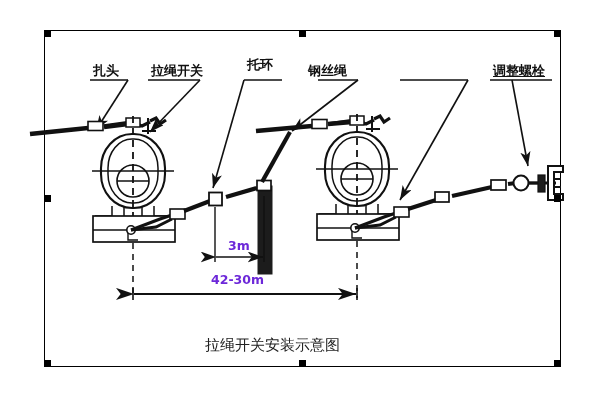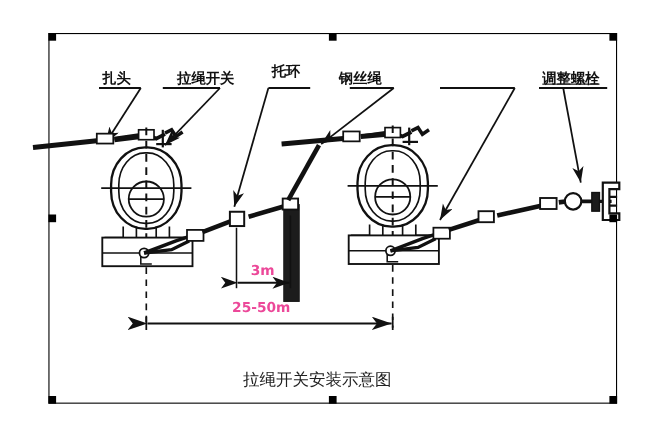--- a/index.html
+++ b/index.html
@@ -6,24 +6,24 @@
   body{width:605px;height:400px;overflow:hidden;
        font-family:"DejaVu Sans","Liberation Sans",sans-serif;}
   #stage{position:relative;width:605px;height:400px;background:#ffffff;}
   #frame{position:absolute;left:44px;top:30px;width:517px;height:337px;
          border:1.5px solid #000;box-sizing:border-box;background:#fff;}
   svg.layer{position:absolute;left:0;top:0;width:605px;height:400px;}
   .handle{position:absolute;width:7px;height:7px;background:#000;}
   .lbl{position:absolute;font-size:13px;color:#111;white-space:nowrap;
        font-family:"DejaVu Sans","Liberation Sans",sans-serif;font-weight:700;
        letter-spacing:0px;}
-  .dimtxt{position:absolute;font-size:12.5px;font-weight:700;color:#ec4899;
+  .dimtxt{position:absolute;font-size:12.5px;font-weight:700;color:#6d28d9;
           white-space:nowrap;font-family:"DejaVu Sans","Liberation Sans",sans-serif;}
   .title{position:absolute;font-size:15px;color:#222;white-space:nowrap;
-         font-family:"DejaVu Sans","Liberation Sans",sans-serif;margin-left:16px;}
+         font-family:"DejaVu Sans","Liberation Sans",sans-serif;}
 </style>
 </head>
 <body>
 
 <div id="stage">
 
   <div id="frame"></div>
 
   <svg class="layer" viewBox="0 0 605 400">
     <defs>
@@ -173,27 +173,27 @@
         <line x1="357" y1="241" x2="357" y2="298" stroke-width="1.5" stroke-dasharray="6 5"></line>
         <line x1="134" y1="294" x2="356" y2="294" stroke-width="1.8" marker-start="url(#ah2)" marker-end="url(#ah2)"></line>
         <line x1="133" y1="288" x2="133" y2="300" stroke-width="1.6"></line>
         <line x1="357" y1="288" x2="357" y2="300" stroke-width="1.6"></line>
       </g>
 
     </g>
   </svg>
 
   <div class="lbl" style="left:93px;top:62px;">扎头</div>
-  <div class="lbl" style="left:161px;top:62px;">拉绳开关</div>
+  <div class="lbl" style="left:151px;top:62px;">拉绳开关</div>
   <div class="lbl" style="left:247px;top:56px;">托环</div>
   <div class="lbl" style="left:308px;top:62px;">钢丝绳</div>
   <div class="lbl" style="left:493px;top:62px;text-decoration:underline;">调整螺栓</div>
 
   <div class="dimtxt" style="left:228px;top:238px;">3m</div>
-  <div class="dimtxt" style="left:211px;top:272px;">25-50m</div>
+  <div class="dimtxt" style="left:211px;top:272px;">42-30m</div>
 
   <div class="title" style="left:205px;top:336px;">拉绳开关安装示意图</div>
 
   <div class="handle" style="left:44px;top:30px;"></div>
   <div class="handle" style="left:299px;top:30px;"></div>
   <div class="handle" style="left:554px;top:30px;"></div>
   <div class="handle" style="left:44px;top:195px;"></div>
   <div class="handle" style="left:554px;top:195px;"></div>
   <div class="handle" style="left:44px;top:360px;"></div>
   <div class="handle" style="left:299px;top:360px;"></div>

